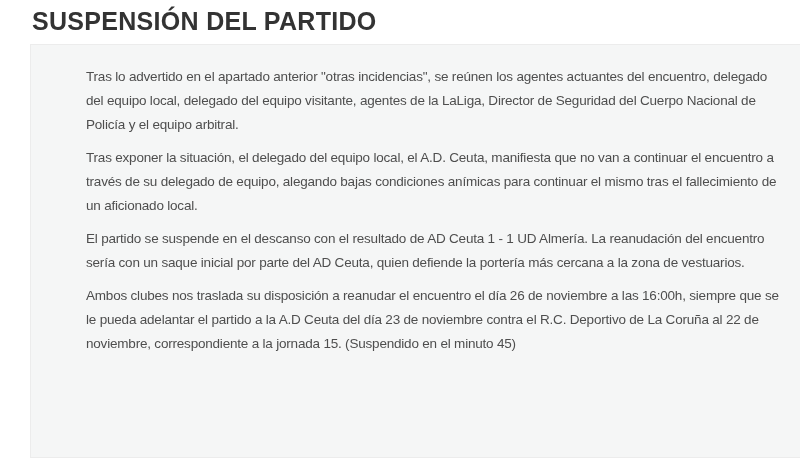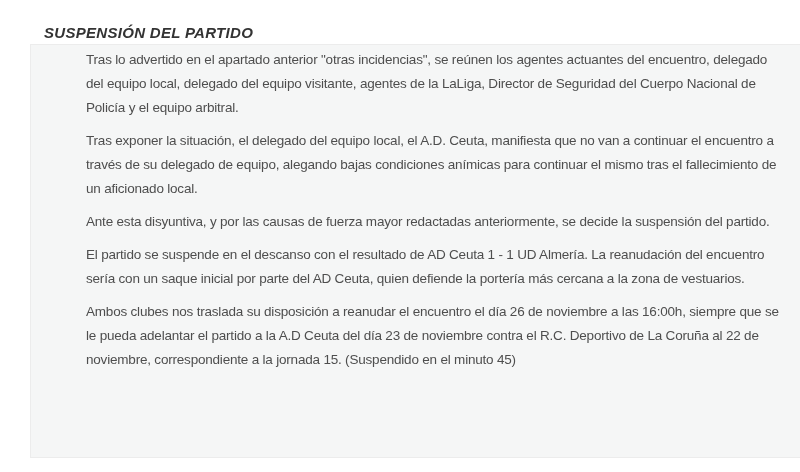--- a/index.html
+++ b/index.html
@@ -20,38 +20,37 @@
     background: var(--page-bg);
     font-family: "Liberation Sans", sans-serif;
     overflow: hidden;
     position: relative;
     -webkit-font-smoothing: antialiased;
   }
   .article-heading {
     position: absolute;
     left: 32px;
     top: 10px;
-    margin: 12px;
-    font-size: 15px;
+    margin: 0;
+    font-size: 25px;
     line-height: 22px;
     font-weight: bold;
     letter-spacing: 0.3px;
     color: var(--heading-color);
-    font-style: italic;
   }
   .quote-panel {
     position: absolute;
     left: 30px;
     top: 44px;
     width: 770px;
     height: 414px;
     background: var(--panel-bg);
     border: 1px solid var(--panel-border);
     border-right: none;
-    padding: 3px 15px 0 55px;
+    padding: 20px 15px 0 55px;
     overflow: hidden;
   }
   .quote-panel p {
     margin: 0 0 9px 0;
     width: 700px;
     max-width: 700px;
     font-size: 13.5px;
     line-height: 24px;
     letter-spacing: -0.2px;
     color: var(--text-color);
@@ -59,16 +58,15 @@
   }
 </style>
 </head>
 <body>
 
 <h1 class="article-heading">SUSPENSIÓN DEL PARTIDO</h1>
 
 <div class="quote-panel">
   <p>Tras lo advertido en el apartado anterior "otras incidencias", se reúnen los agentes actuantes del encuentro, delegado del equipo local, delegado del equipo visitante, agentes de la LaLiga, Director de Seguridad del Cuerpo Nacional de Policía y el equipo arbitral.</p>
   <p>Tras exponer la situación, el delegado del equipo local, el A.D. Ceuta, manifiesta que no van a continuar el encuentro a través de su delegado de equipo, alegando bajas condiciones anímicas para continuar el mismo tras el fallecimiento de un aficionado local.</p>
-  <p>Ante esta disyuntiva, y por las causas de fuerza mayor redactadas anteriormente, se decide la suspensión del partido.</p>
   <p>El partido se suspende en el descanso con el resultado de AD Ceuta 1 - 1 UD Almería. La reanudación del encuentro sería con un saque inicial por parte del AD Ceuta, quien defiende la portería más cercana a la zona de vestuarios.</p>
   <p>Ambos clubes nos traslada su disposición a reanudar el encuentro el día 26 de noviembre a las 16:00h, siempre que se le pueda adelantar el partido a la A.D Ceuta del día 23 de noviembre contra el R.C. Deportivo de La Coruña al 22 de noviembre, correspondiente a la jornada 15. (Suspendido en el minuto 45)</p>
 </div>
 
 </body></html>

